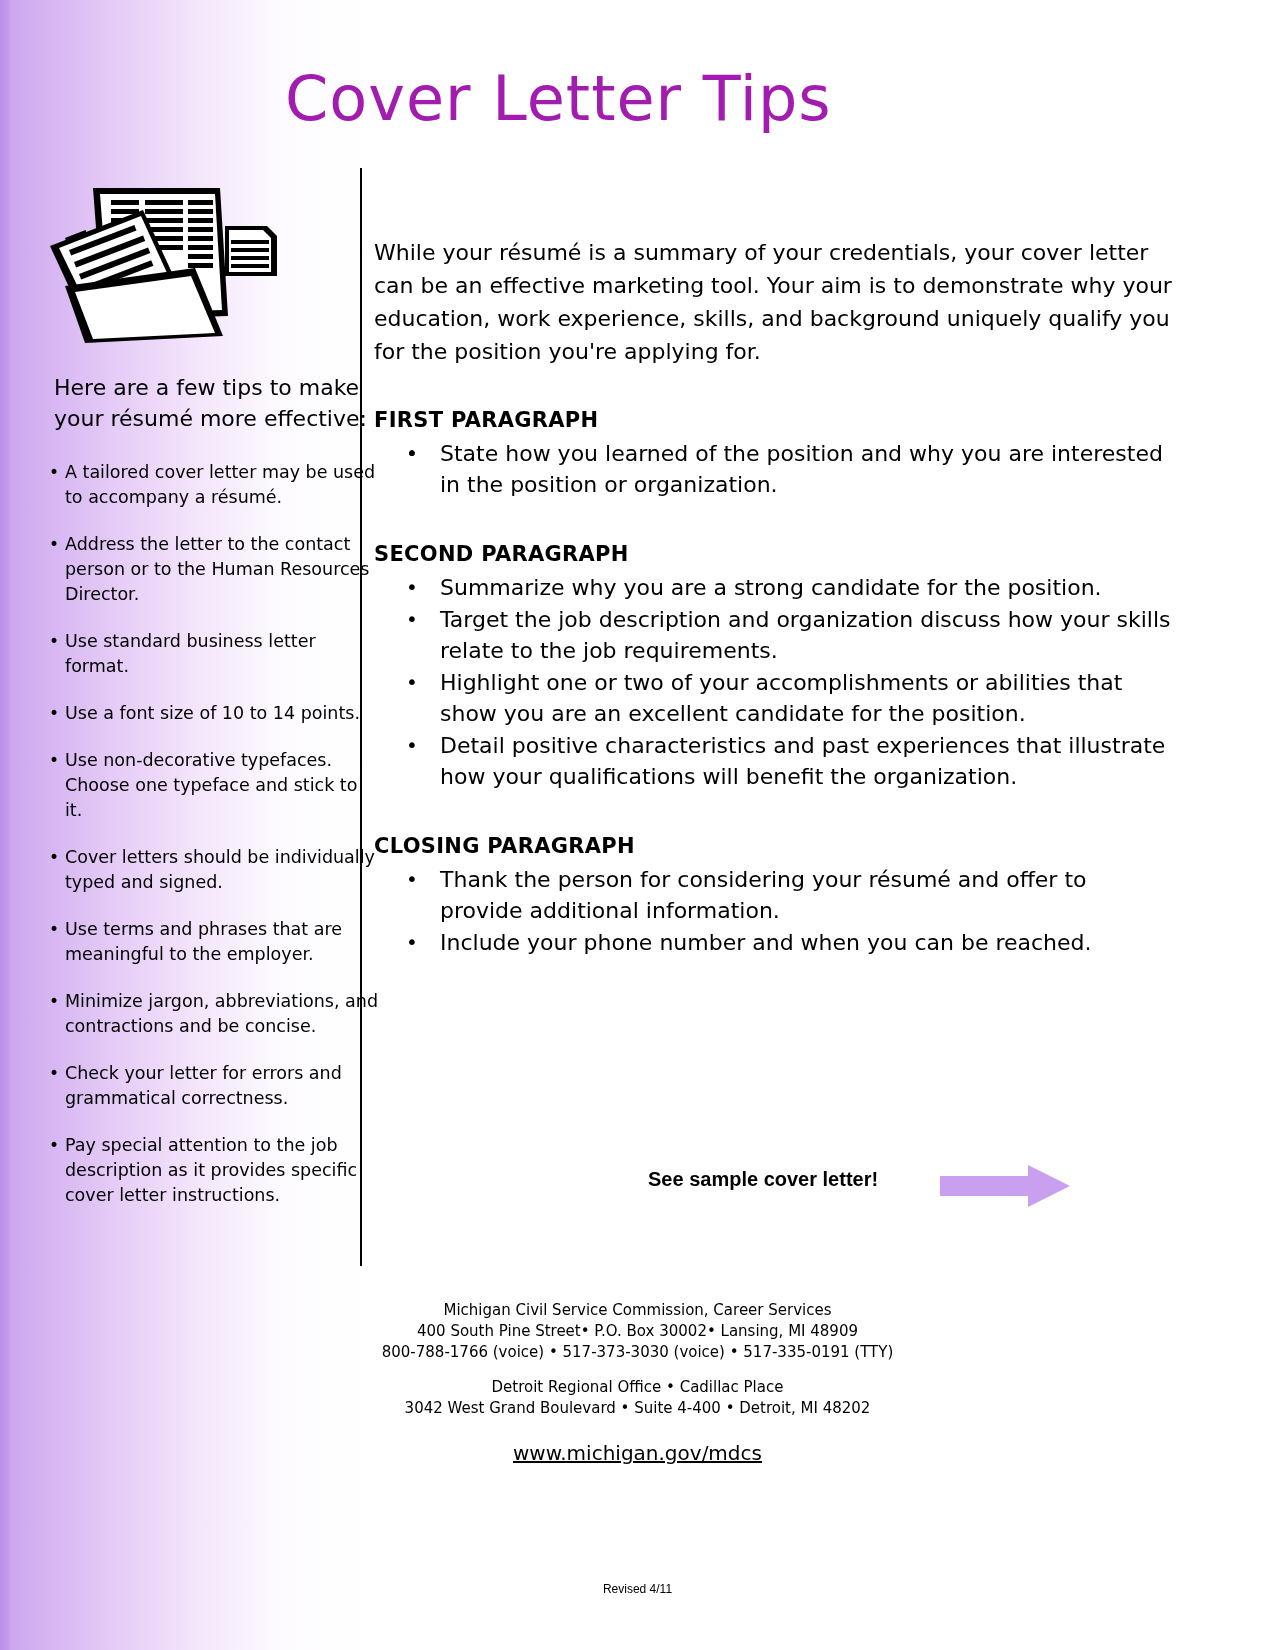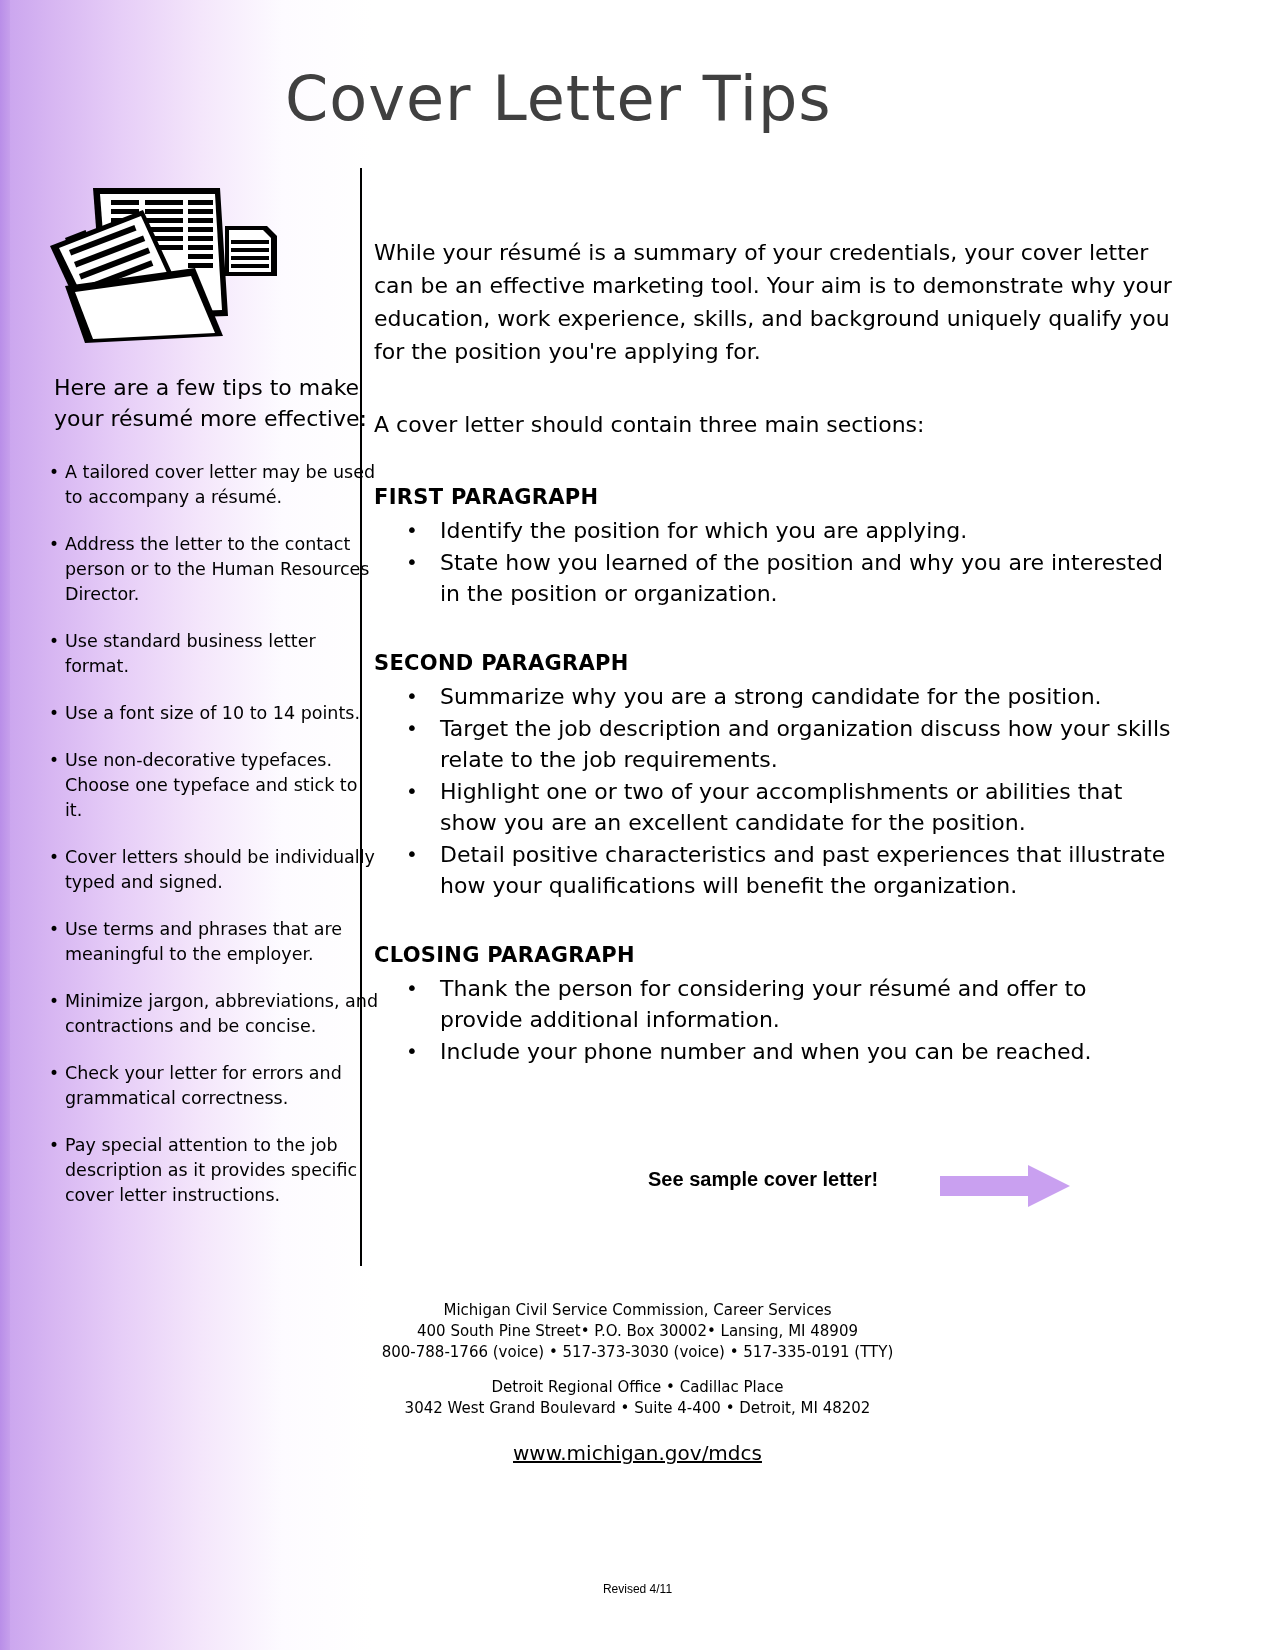--- a/index.html
+++ b/index.html
@@ -40,21 +40,21 @@
 
   
   #page-title {
     position: absolute;
     left: 285px;
     top: 62px;
     font-family: "DejaVu Sans", sans-serif;
     font-size: 62px;
     font-weight: 400;
     letter-spacing: 1px;
-    color: #404040;
+    color: #a21caf;
     white-space: nowrap;
   }
 
   
   #clipart {
     position: absolute;
     left: 45px;
     top: 168px;
     width: 240px;
     height: 175px;
@@ -279,26 +279,25 @@
     <li><span class="bullet">•</span><span>Minimize jargon, abbreviations, and contractions and be concise.</span></li>
     <li><span class="bullet">•</span><span>Check your letter for errors and grammatical correctness.</span></li>
     <li><span class="bullet">•</span><span>Pay special attention to the job description as it provides specific cover letter instructions.</span></li>
   </ul>
 </div>
 
 <div id="divider"></div>
 
 <div id="main">
   <p class="intro-para">While your résumé is a summary of your credentials, your cover letter can be an effective marketing tool.  Your aim is to demonstrate why your education, work experience, skills, and background uniquely qualify you for the position you're applying for.</p>
-  <p class="lead-line">A cover letter should contain three main sections:</p>
 
   <div>
     <div class="section-heading">FIRST PARAGRAPH</div>
     <ul class="steps">
-      <li><span class="bullet">•</span><span>Identify the position for which you are applying.</span></li>
+      <li><span class="bullet">•</span></li>
       <li><span class="bullet">•</span><span>State how you learned of the position and why you are interested in the position or organization.</span></li>
     </ul>
   </div>
 
   <div>
     <div class="section-heading">SECOND PARAGRAPH</div>
     <ul class="steps">
       <li><span class="bullet">•</span><span>Summarize why you are a strong candidate for the position.</span></li>
       <li><span class="bullet">•</span><span>Target the job description and organization discuss how your skills relate to the job requirements.</span></li>
       <li><span class="bullet">•</span><span>Highlight one or two of your accomplishments or abilities that show you are an excellent candidate for the position.</span></li>

